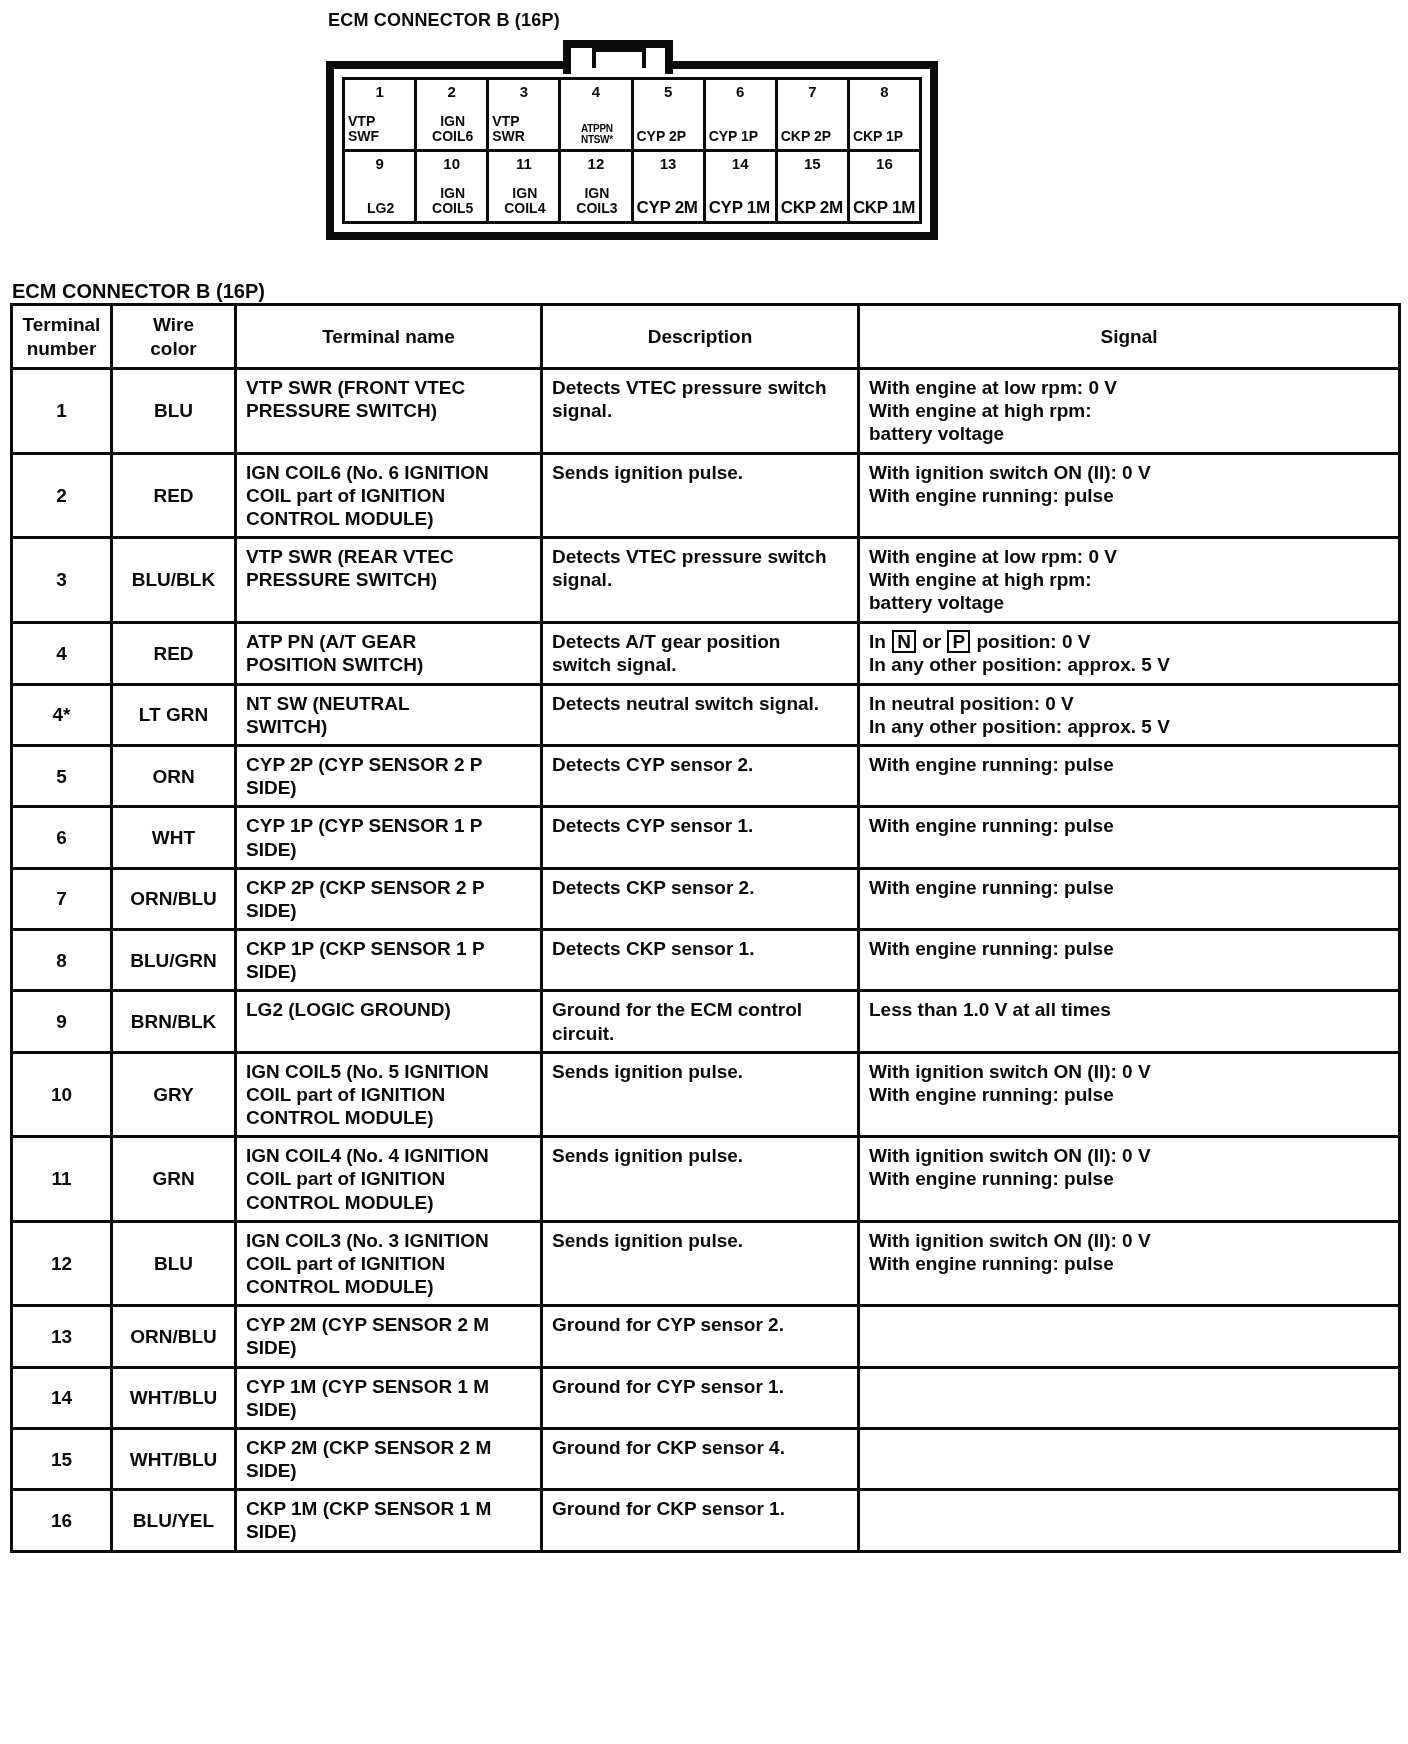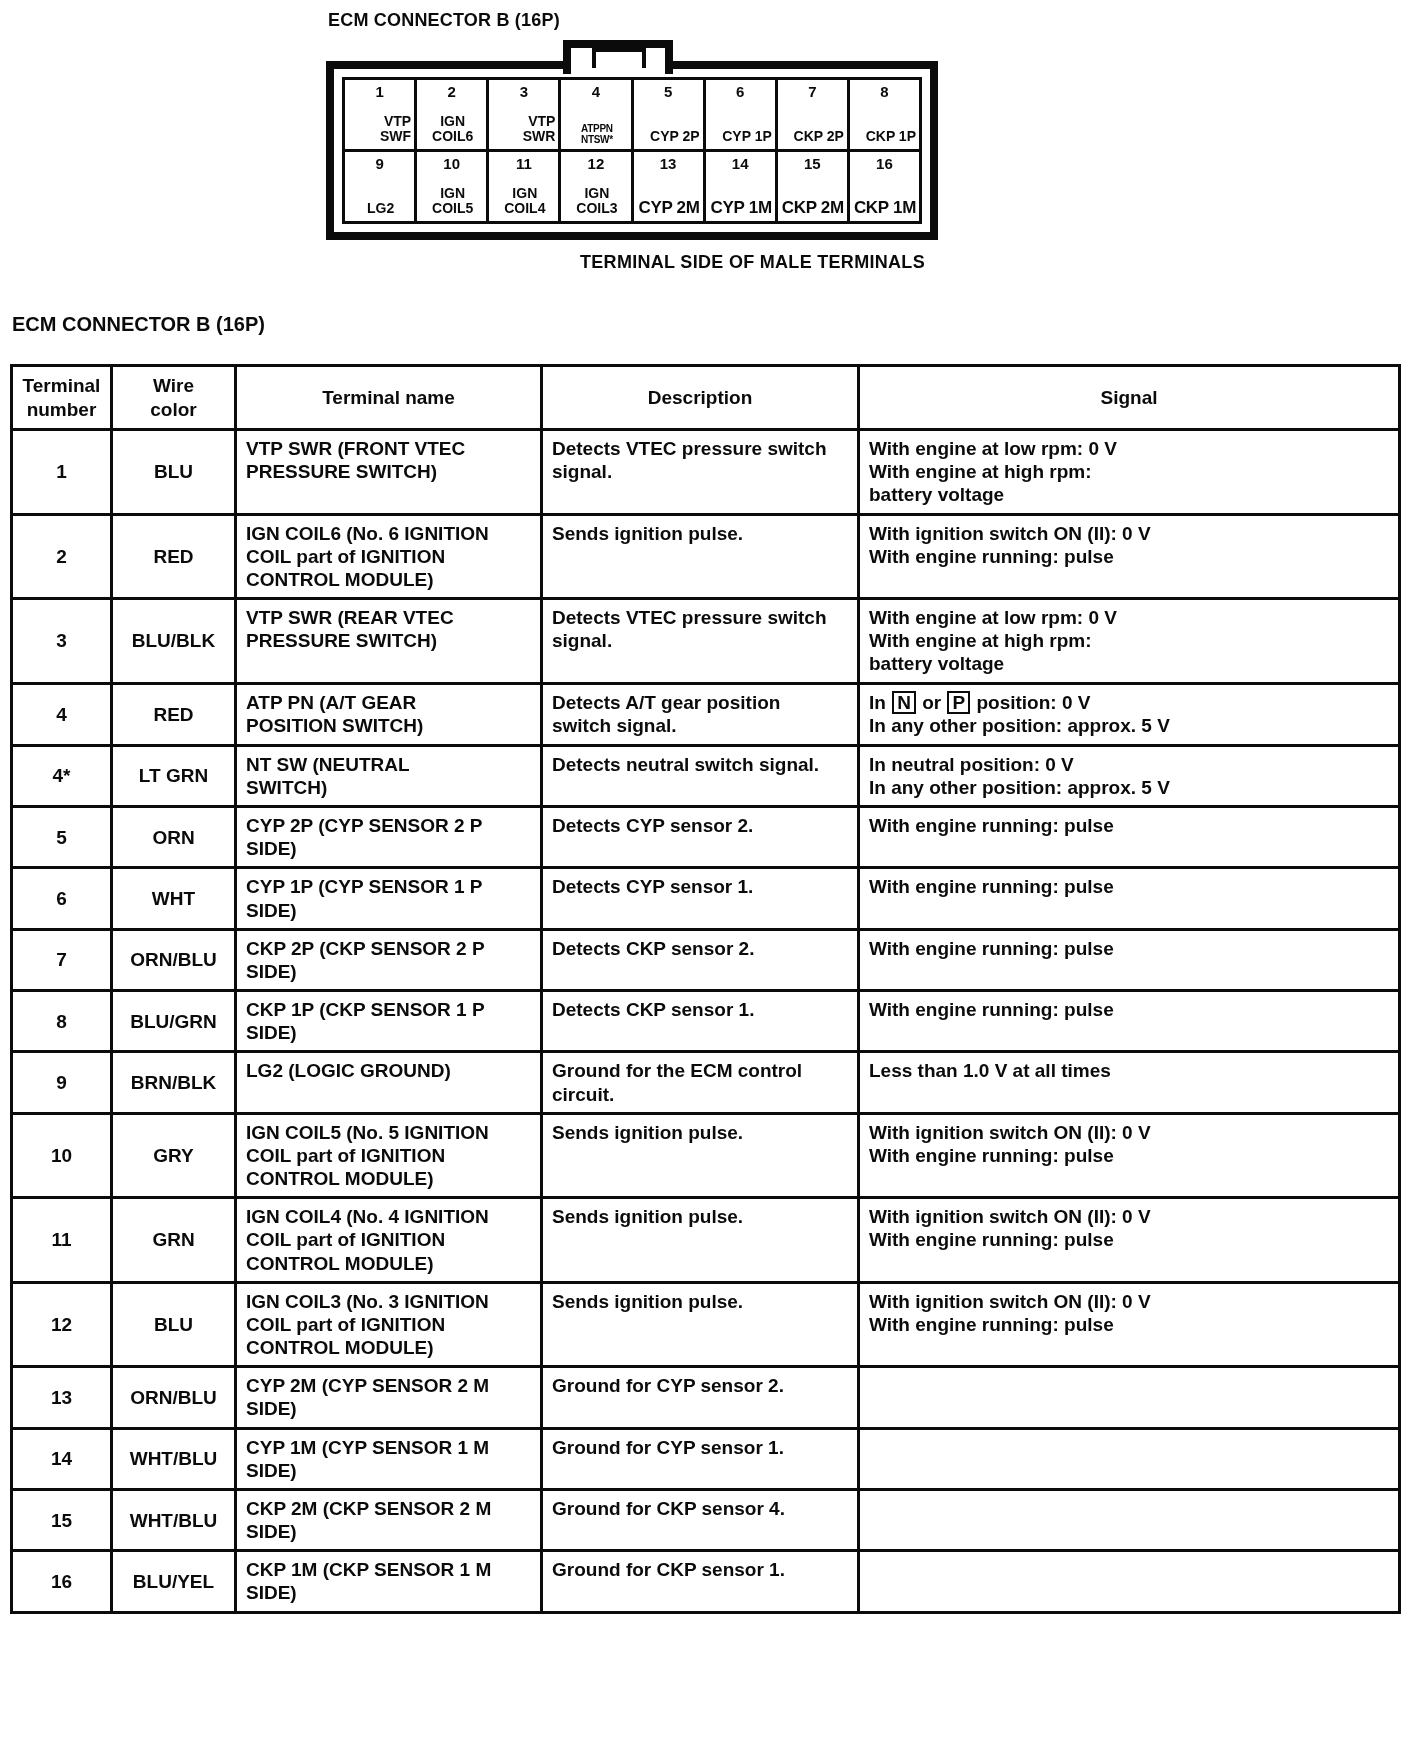--- a/index.html
+++ b/index.html
@@ -15,34 +15,34 @@
   .connector-wrap { position: relative; width: 612px; margin: 30px 0 0 316px; }
   .connector-box { position: relative; z-index: 1; border: 8px solid #0b0b0b; background: #fff; padding: 8px; }
   .connector-tab { position: absolute; z-index: 2; top: -21px; left: 237px; width: 110px; height: 34px;
     border: 8px solid #0b0b0b; border-bottom: none; background: #fff; box-sizing: border-box; }
   .connector-latch { position: absolute; z-index: 3; top: -13px; left: 266px; width: 54px; height: 20px;
     border: 4px solid #0b0b0b; border-bottom: none; background: #fff; box-sizing: border-box; }
   table.pin-grid { border-collapse: collapse; table-layout: fixed; width: 580px; }
   .pin-grid td { border: 3px solid #0b0b0b; height: 72px; padding: 3px 3px; vertical-align: top; box-sizing: border-box; background: #fff; }
   .pin-inner { display: flex; flex-direction: column; justify-content: space-between; height: 62px; }
   .pin-num { text-align: center; font-weight: 700; font-size: 15px; }
-  .pin-name { text-align: right; font-weight: 700; font-size: 14px; line-height: 1.12; white-space: pre-line; }
+  .pin-name { text-align: left; font-weight: 700; font-size: 14px; line-height: 1.12; white-space: pre-line; }
   .pin-name.left { text-align: center; padding-left: 2px; }
   .pin-name.small { font-size: 10px; letter-spacing: -0.3px; }
   .pin-name.tiny { font-size: 17px; letter-spacing: -0.3px; }
   .terminal-side { margin: 12px 0 0 570px; font-weight: 700; font-size: 18px; letter-spacing: .3px; }
 
   
   .section-row { display: flex; justify-content: space-between; align-items: flex-start; margin-top: 28px; }
   .section-title { font-size: 20px; font-weight: 700; margin-left: 2px; padding-top: 12px; }
   .note-block { margin-right: 158px; font-size: 19px; font-weight: 500; }
   .note-line2 { margin-left: 66px; margin-top: 3px; }
 
   
-  table.main { border-collapse: collapse; table-layout: fixed; width: 1388px; margin-top: 28px; }
+  table.main { border-collapse: collapse; table-layout: fixed; width: 1388px; margin-top: 0; }
   .main th, .main td { border: 3px solid #0b0b0b; font-size: 19px; line-height: 1.22; box-sizing: border-box; background: #fff; }
   .main th { font-weight: 700; text-align: center; vertical-align: middle; height: 64px; white-space: pre-line; padding: 4px; }
   .main td { font-weight: 600; vertical-align: top; padding: 6px 9px; white-space: pre-line; height: 56px; }
   .main td.center { text-align: center; vertical-align: middle; white-space: normal; }
   .boxed { display: inline-block; border: 2px solid #0b0b0b; padding: 0 3px; margin: 0 1px; line-height: 1.05; font-weight: 700; }
 </style>
 </head>
 <body>
 
 <div class="page">
@@ -160,21 +160,20 @@
                   <div class="pin-num">16</div>
                   <div class="pin-name tiny">CKP 1M</div>
                 </div>
               </td>
         </tr>
       </tbody>
         </table>
     </div>
   </div>
 
-  <div class="terminal-side">TERMINAL SIDE OF MALE TERMINALS</div>
 
   <div class="section-row">
     <div class="section-title">ECM CONNECTOR B (16P)</div>
   </div>
 
   <table class="main">
     <colgroup>
       <col style="width:100px">
         <col style="width:124px">
         <col style="width:306px">

